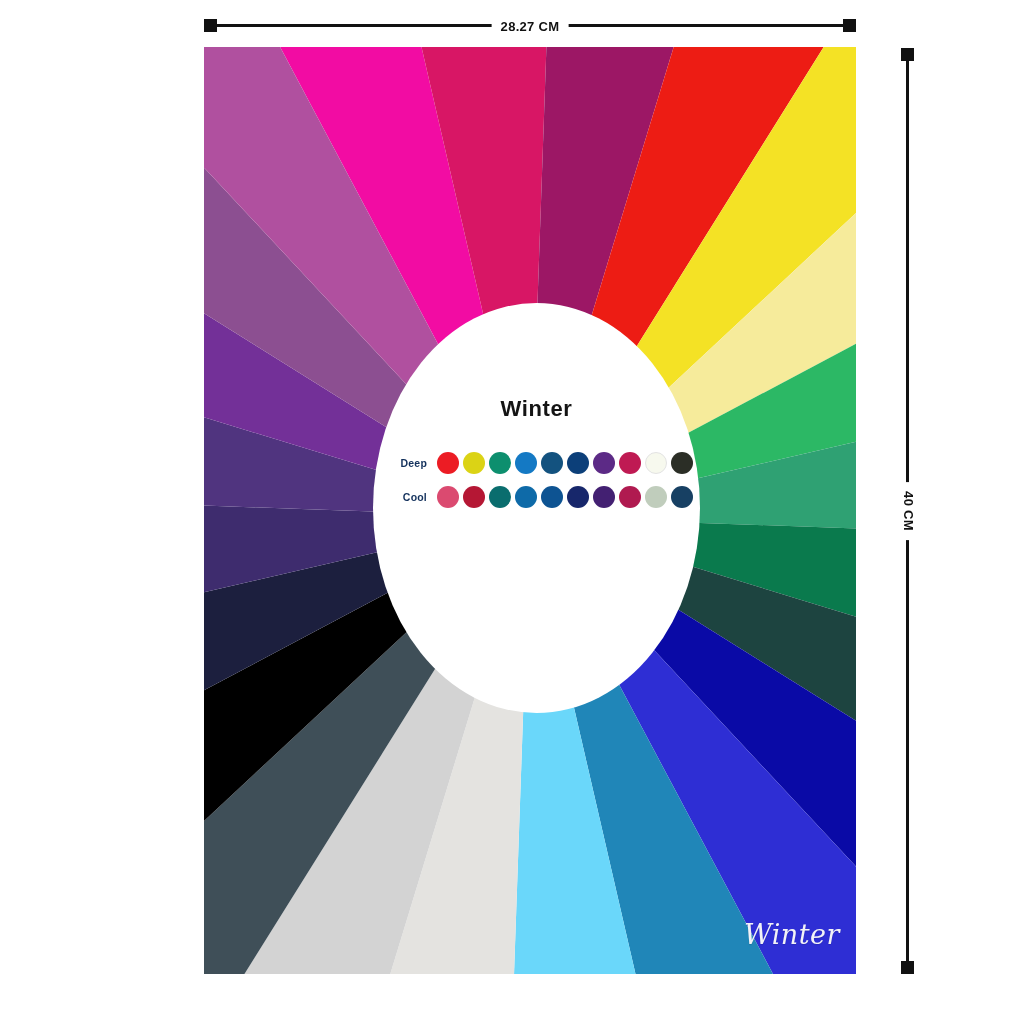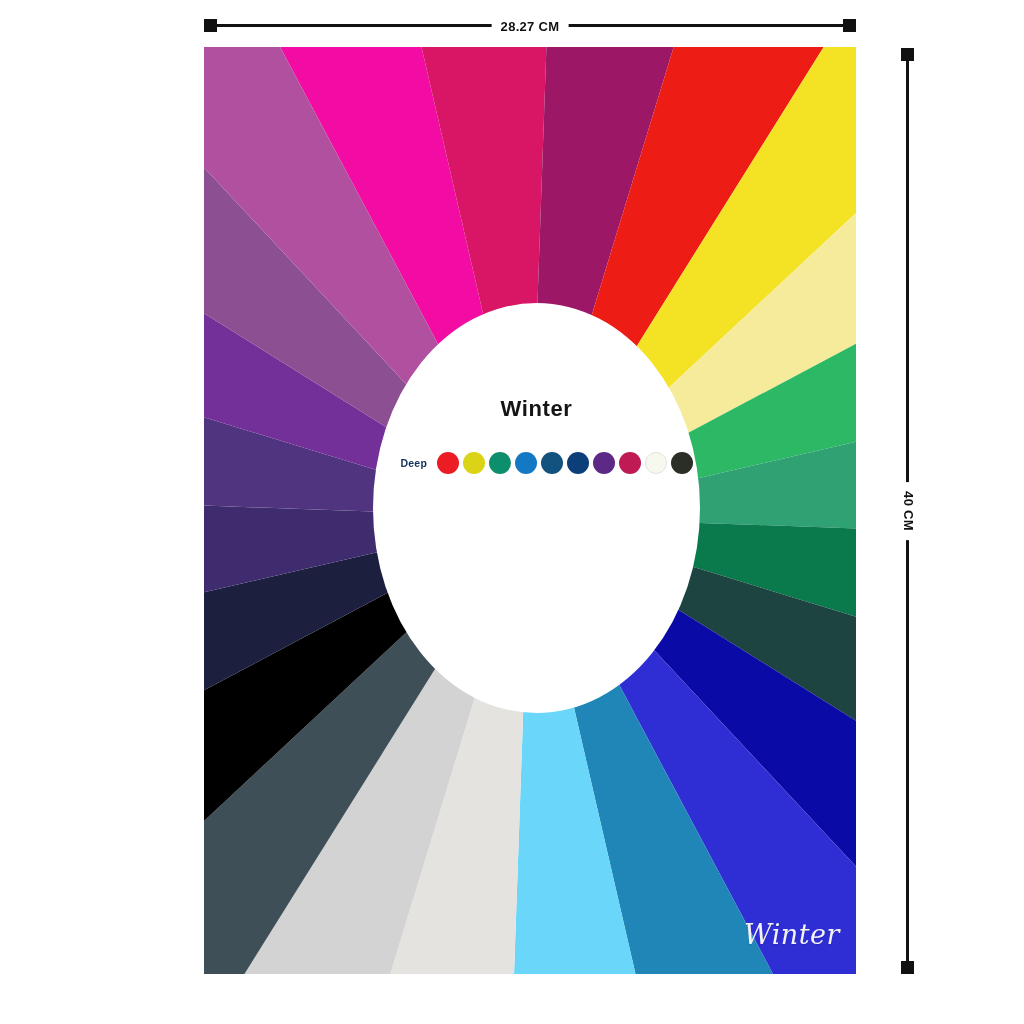--- a/index.html
+++ b/index.html
@@ -247,19 +247,34 @@
               <div class="sw" title="Vivid 3 #0d8f6e" style="background: rgb(13, 143, 110);"></div>
               <div class="sw" title="Vivid 4 #1479c4" style="background: rgb(20, 121, 196);"></div>
               <div class="sw" title="Vivid 5 #13527f" style="background: rgb(19, 82, 127);"></div>
               <div class="sw" title="Vivid 6 #0c3f79" style="background: rgb(12, 63, 121);"></div>
               <div class="sw" title="Vivid 7 #5c2a86" style="background: rgb(92, 42, 134);"></div>
               <div class="sw" title="Vivid 8 #bf1a53" style="background: rgb(191, 26, 83);"></div>
               <div class="sw ring" title="Vivid 9 #f7f9ee" style="background: rgb(247, 249, 238);"></div>
               <div class="sw" title="Vivid 10 #2b2e26" style="background: rgb(43, 46, 38);"></div>
             </div>
           </div>
+          <div class="prow">
+            <div class="prow-label">Cool</div>
+            <div class="swatches">
+              <div class="sw" title="Cool 1 #db4a70" style="background: rgb(219, 74, 112);"></div>
+              <div class="sw" title="Cool 2 #b51734" style="background: rgb(181, 23, 52);"></div>
+              <div class="sw" title="Cool 3 #0a6d6e" style="background: rgb(10, 109, 110);"></div>
+              <div class="sw" title="Cool 4 #0e6aa8" style="background: rgb(14, 106, 168);"></div>
+              <div class="sw" title="Cool 5 #0d5392" style="background: rgb(13, 83, 146);"></div>
+              <div class="sw" title="Cool 6 #17276b" style="background: rgb(23, 39, 107);"></div>
+              <div class="sw" title="Cool 7 #432072" style="background: rgb(67, 32, 114);"></div>
+              <div class="sw" title="Cool 8 #b01a50" style="background: rgb(176, 26, 80);"></div>
+              <div class="sw" title="Cool 9 #c0cdbc" style="background: rgb(192, 205, 188);"></div>
+              <div class="sw" title="Cool 10 #174063" style="background: rgb(23, 64, 99);"></div>
+            </div>
+          </div>
         </div>
     </div>
 
     <div id="signature">Winter</div>
   </div>
 
 </div>
 
 </body></html>

